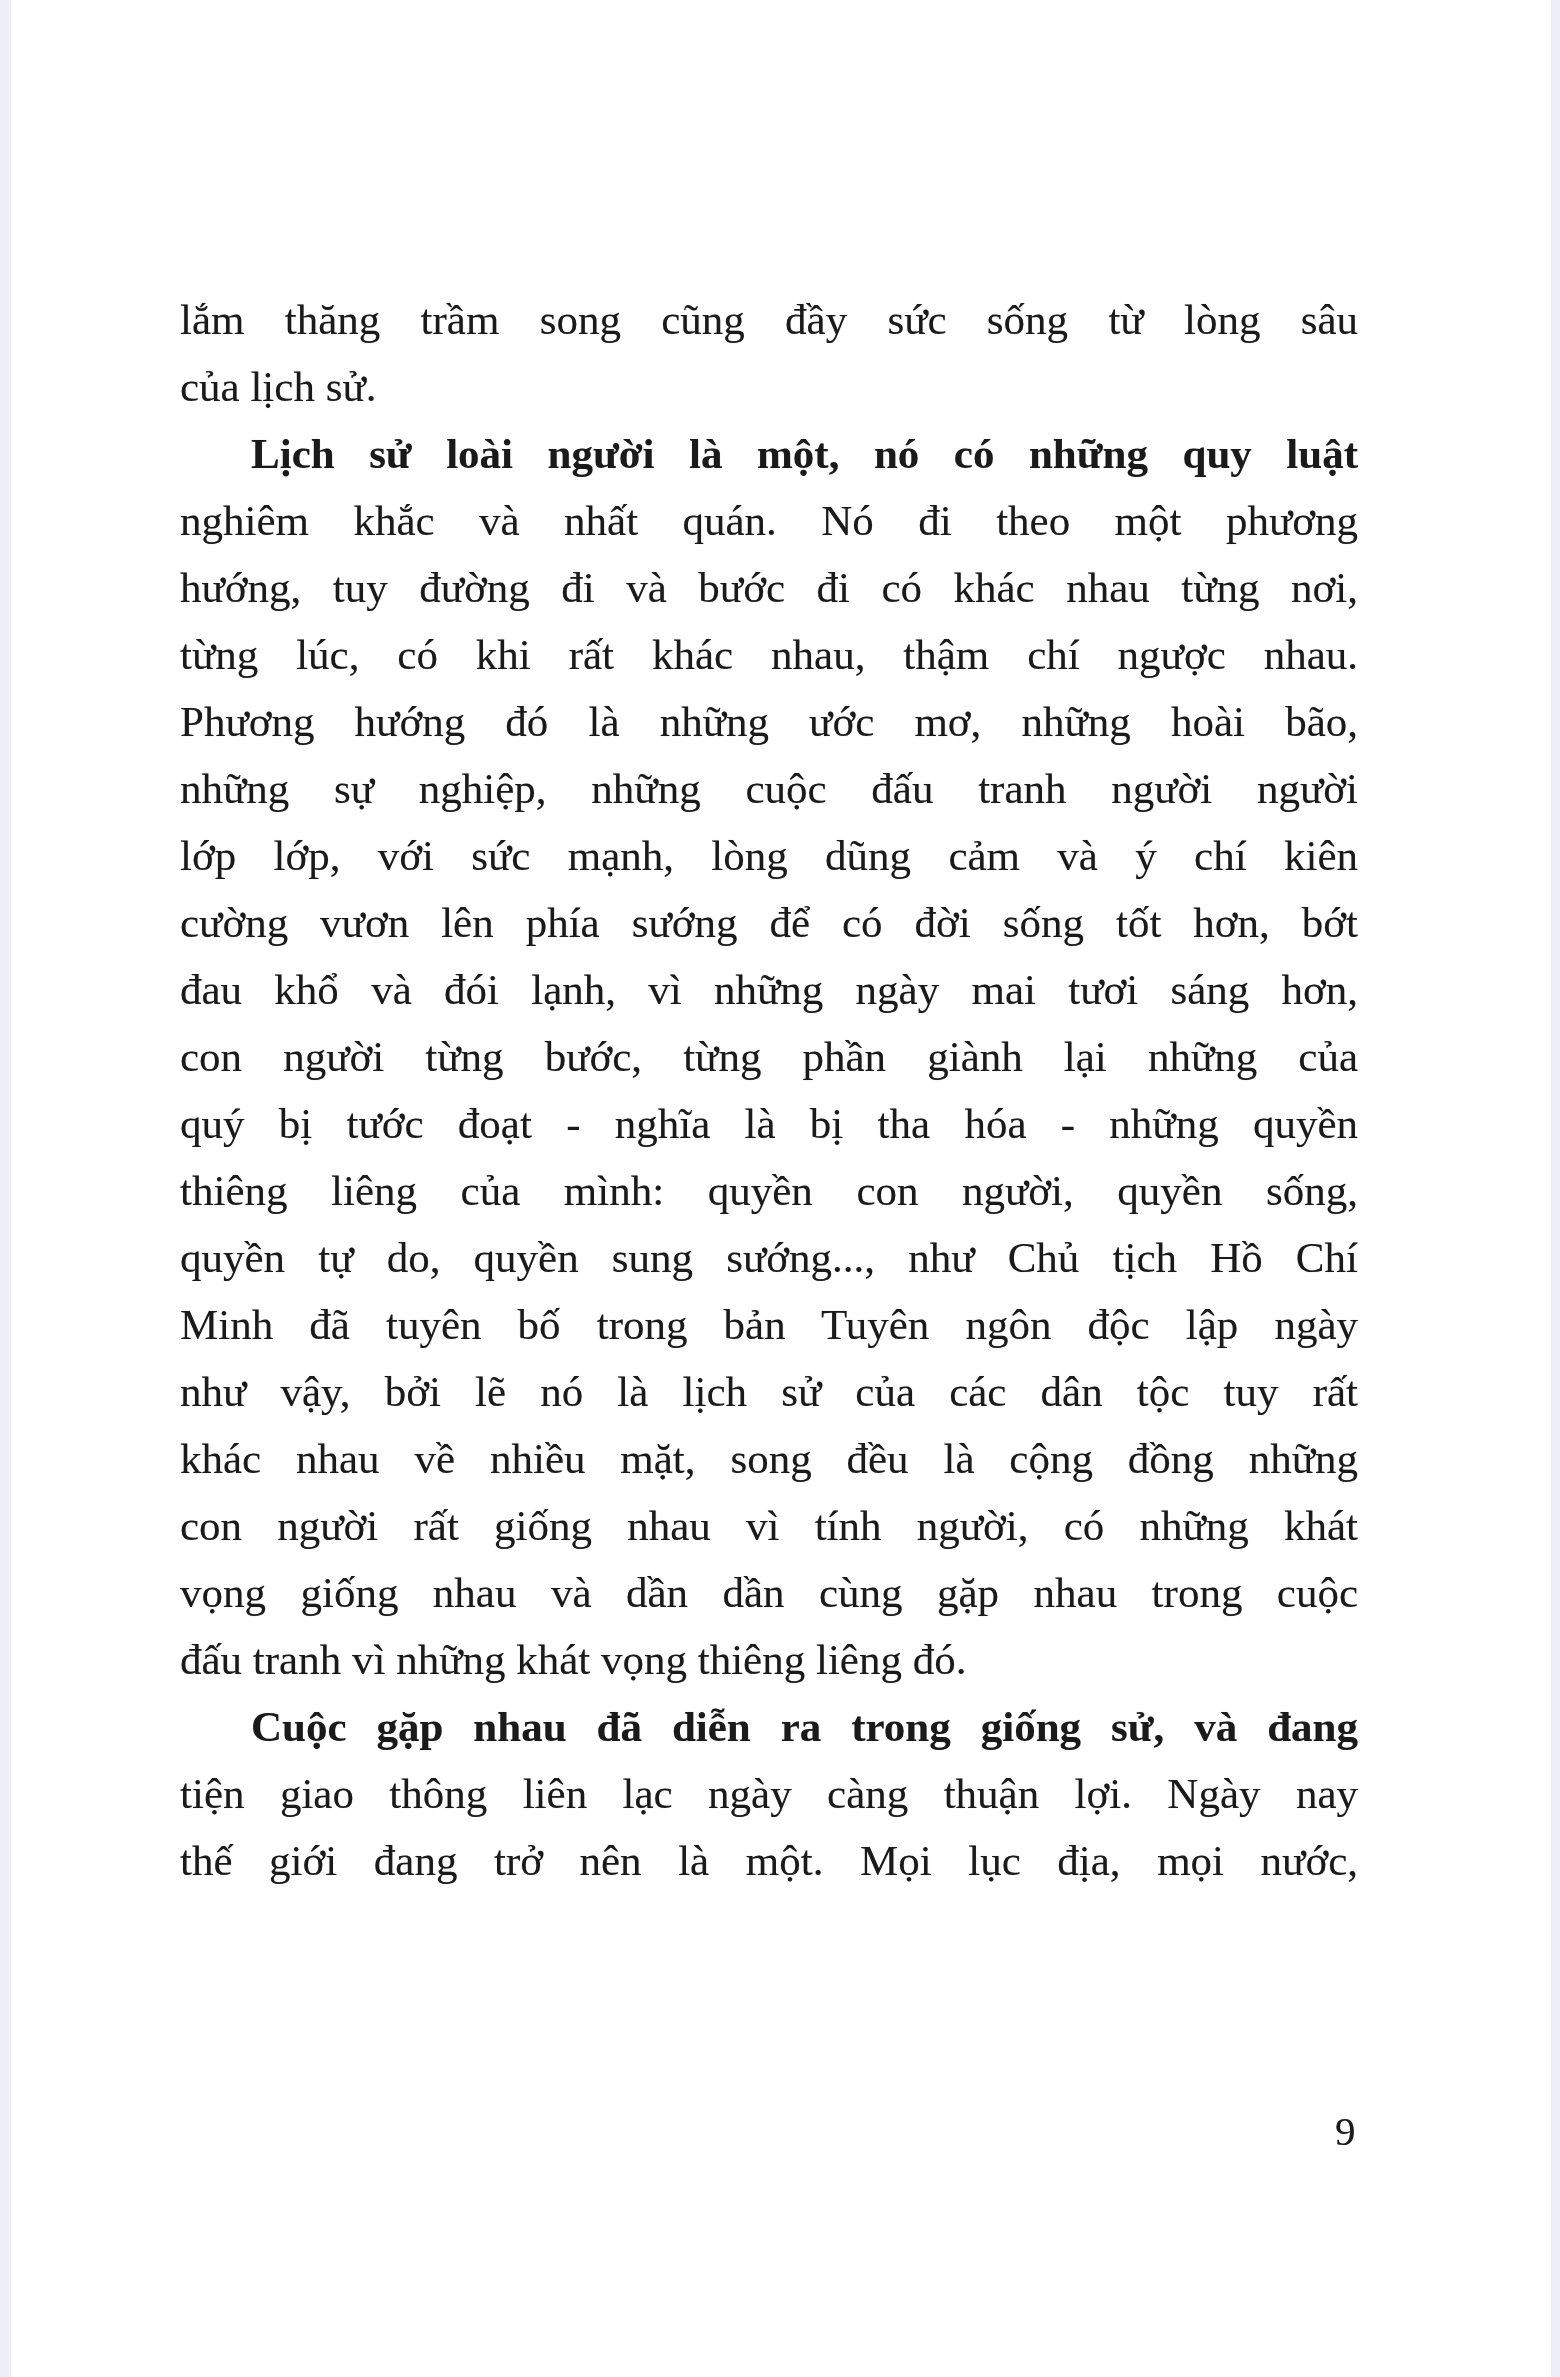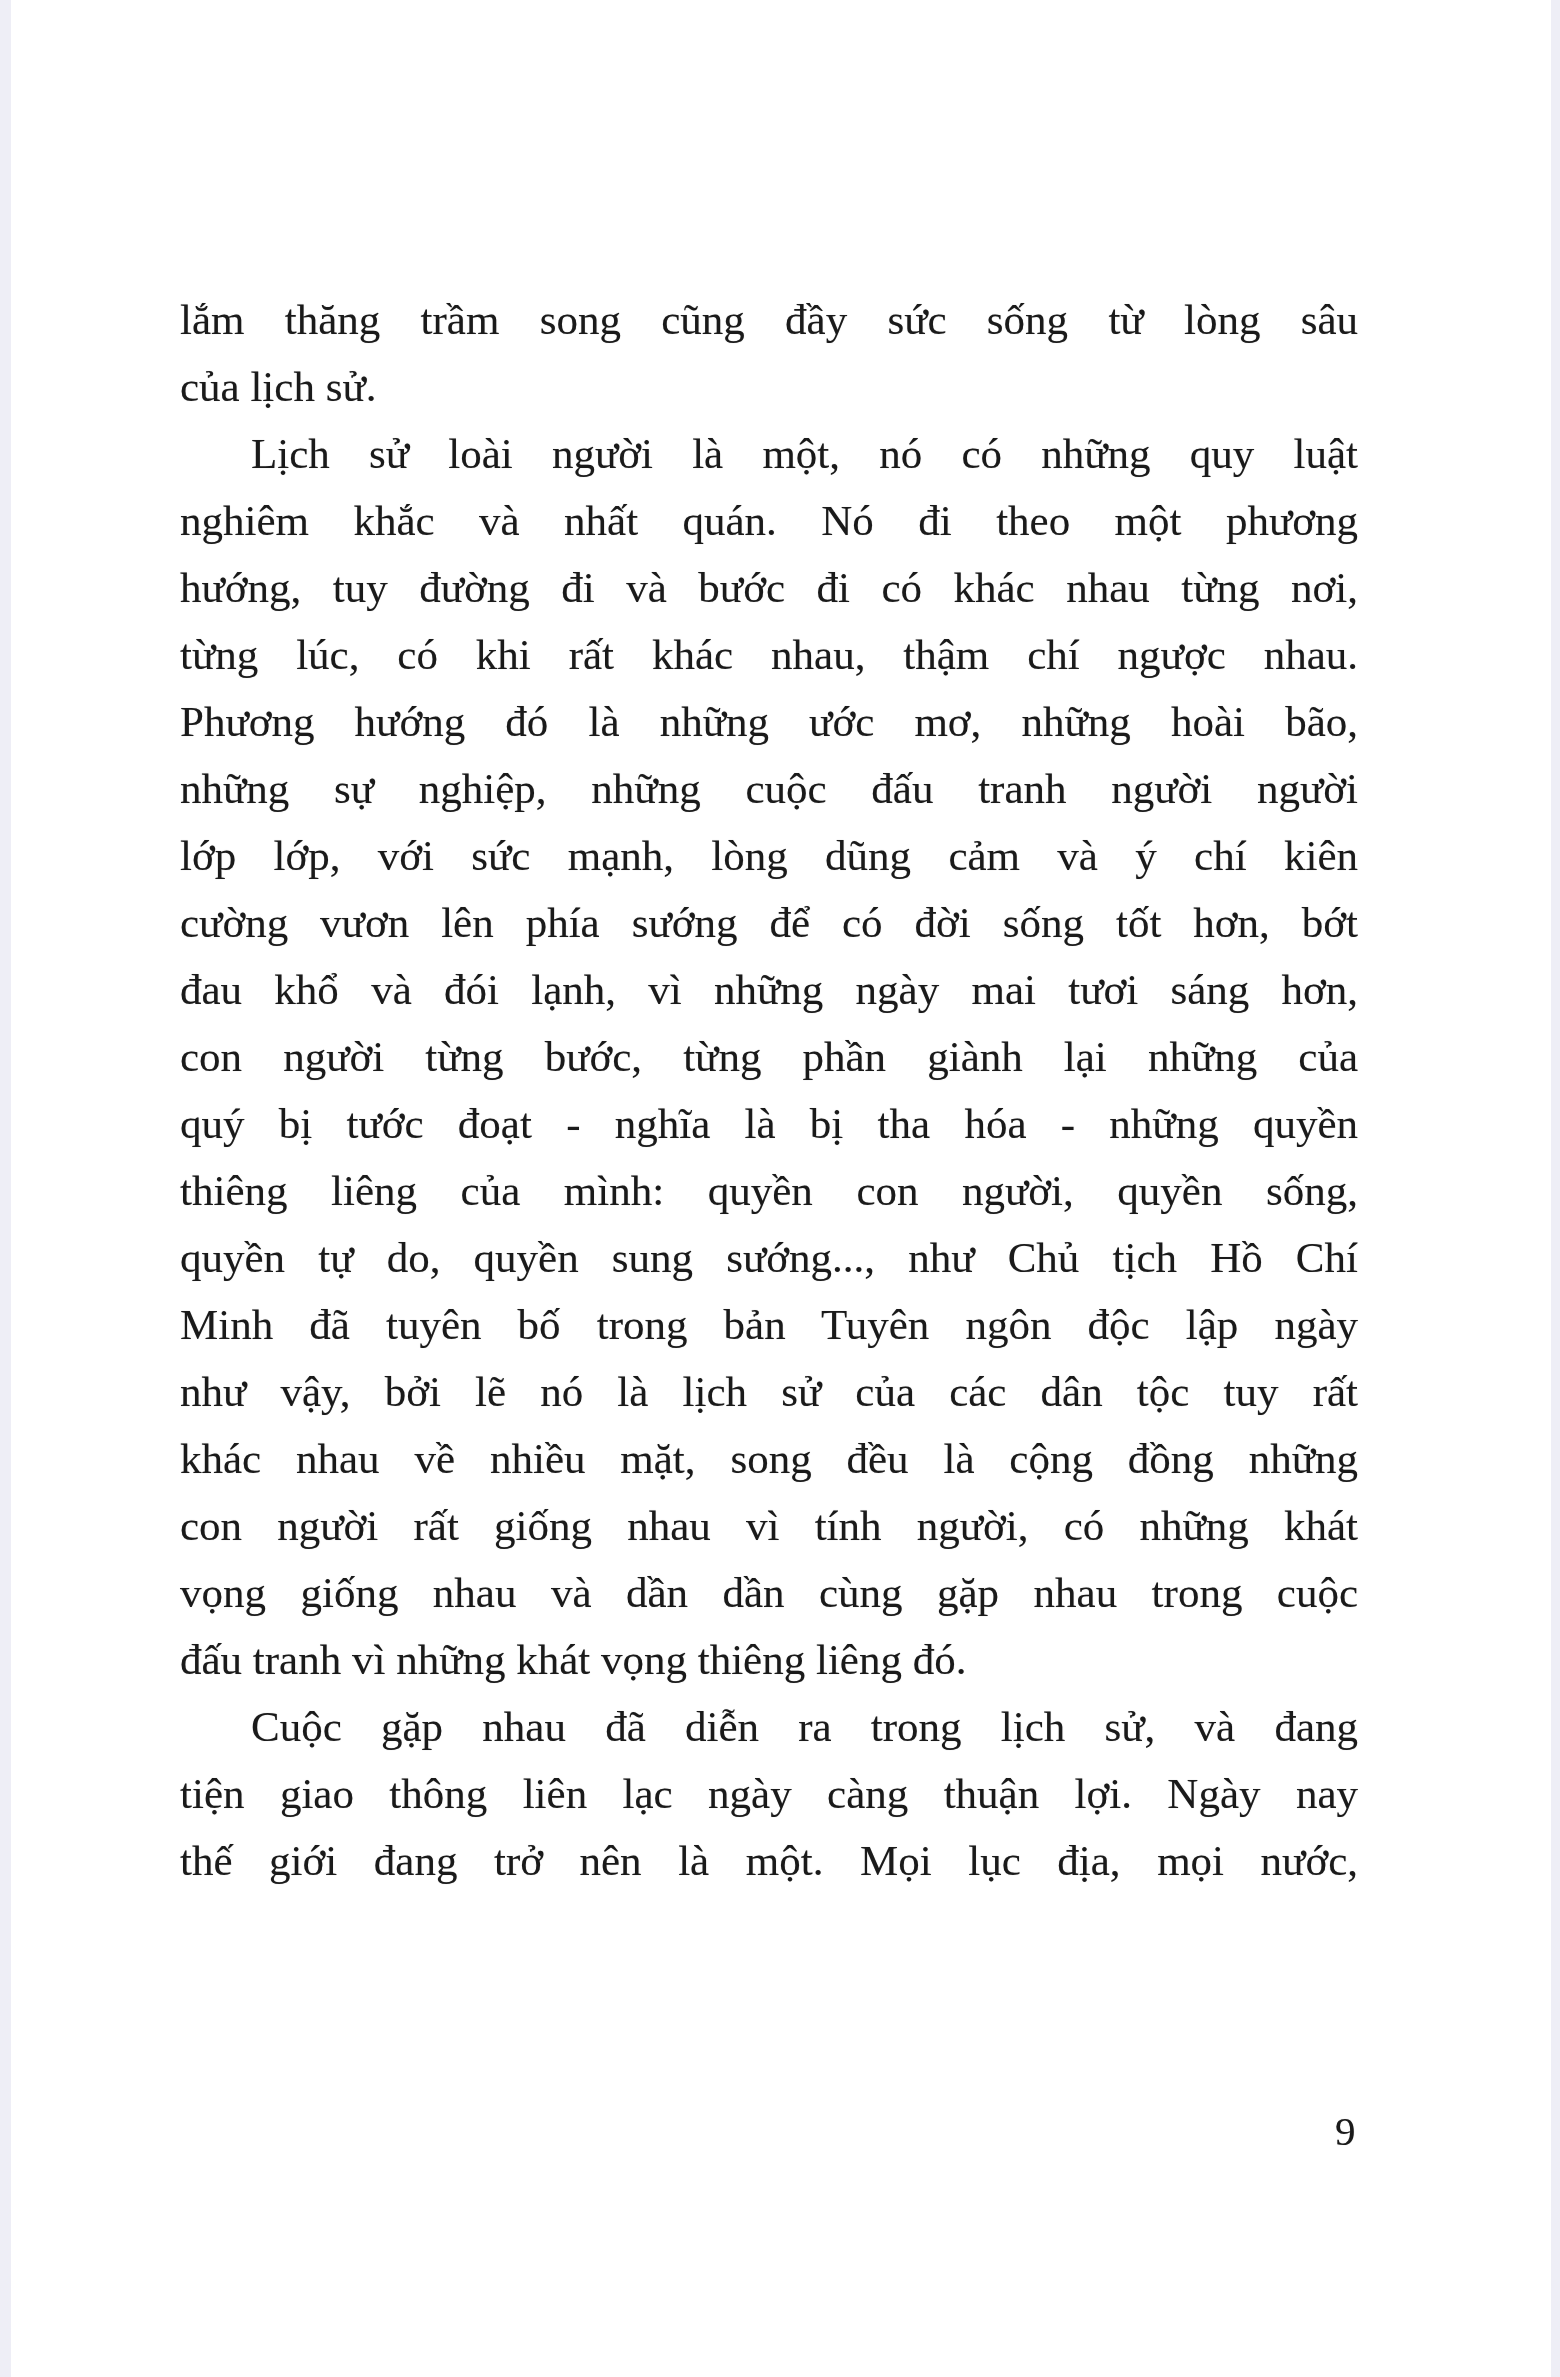--- a/index.html
+++ b/index.html
@@ -40,20 +40,21 @@
   .line {
     text-align: justify;
     text-align-last: left;
     text-justify: inter-word;
   }
   .line.just {
     text-align-last: justify;
   }
   .line.indent {
     text-indent: 71px;
+    font-weight: bold;
   }
   .it {
   }
   .page-number {
     position: absolute;
     left: 194px;
     top: 2107px;
     width: 1178px;
     box-sizing: border-box;
     padding-right: 16.6px;
@@ -84,19 +85,19 @@
       <div class="line just"><span>con người từng bước, từng phần giành lại những của</span></div>
       <div class="line just"><span>quý bị tước đoạt - nghĩa là bị tha hóa - những quyền</span></div>
       <div class="line just"><span>thiêng liêng của mình: quyền con người, quyền sống,</span></div>
       <div class="line just"><span>quyền tự do, quyền sung sướng..., như Chủ tịch Hồ Chí</span></div>
       <div class="line just"><span>Minh đã tuyên bố trong bản </span><span class="it">Tuyên ngôn độc lập</span><span> ngày</span></div>
       <div class="line just"><span>như vậy, bởi lẽ nó là lịch sử của các dân tộc tuy rất</span></div>
       <div class="line just"><span>khác nhau về nhiều mặt, song đều là cộng đồng những</span></div>
       <div class="line just"><span>con người rất giống nhau vì tính người, có những khát</span></div>
       <div class="line just"><span>vọng giống nhau và dần dần cùng gặp nhau trong cuộc</span></div>
       <div class="line"><span>đấu tranh vì những khát vọng thiêng liêng đó.</span></div>
-      <div class="line just indent"><span>Cuộc gặp nhau đã diễn ra trong lịch sử, và đang</span></div>
+      <div class="line just indent"><span>Cuộc gặp nhau đã diễn ra trong giống sử, và đang</span></div>
       <div class="line just"><span>tiện giao thông liên lạc ngày càng thuận lợi. Ngày nay</span></div>
       <div class="line just"><span>thế giới đang trở nên là một. Mọi lục địa, mọi nước,</span></div>
     </div>
   <div class="page-number">9</div>
 </div>
 
 
 </body></html>

